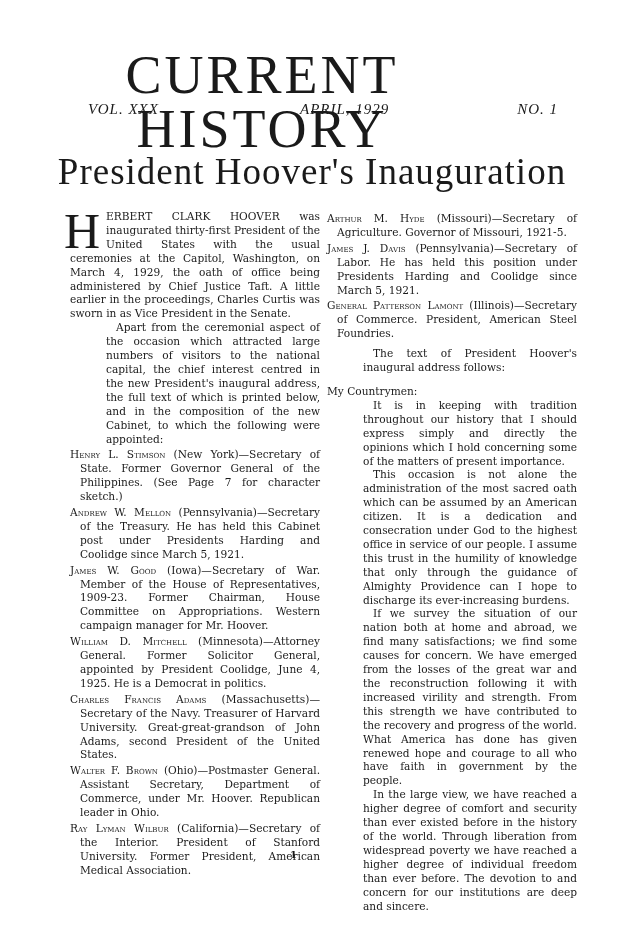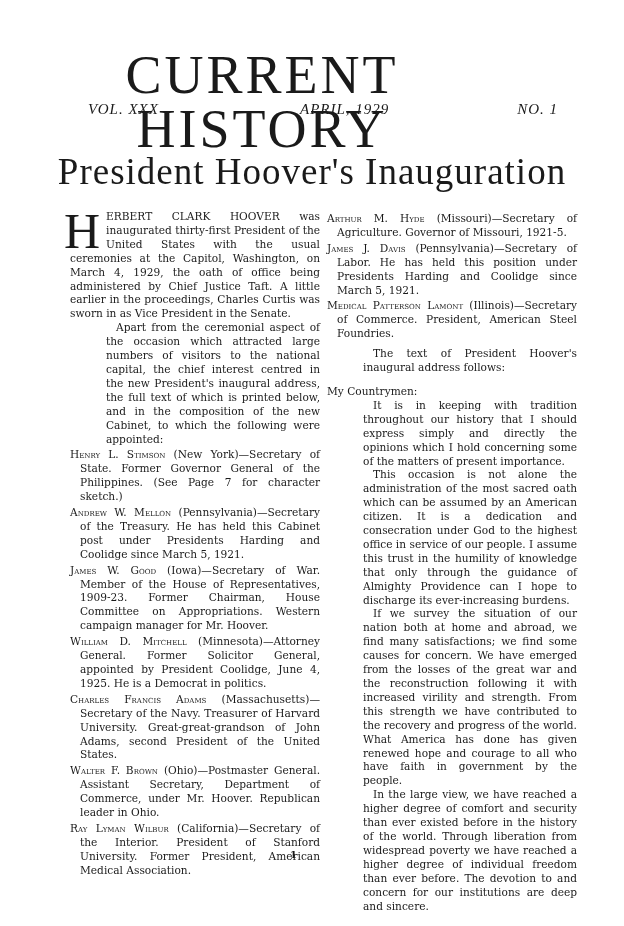--- a/index.html
+++ b/index.html
@@ -52,21 +52,21 @@
   <p class="entry"><span class="sc">James W. Good</span> <span>(Iowa)—Secretary of War. Member of the House of Representatives, 1909-23. Former Chairman, House Committee on Appropriations. Western campaign manager for Mr. Hoover.</span></p>
   <p class="entry"><span class="sc">William D. Mitchell</span> <span>(Minnesota)—Attorney General. Former Solicitor General, appointed by President Coolidge, June 4, 1925. He is a Democrat in politics.</span></p>
   <p class="entry"><span class="sc">Charles Francis Adams</span> <span>(Massachusetts)—Secretary of the Navy. Treasurer of Harvard University. Great-great-grandson of John Adams, second President of the United States.</span></p>
   <p class="entry"><span class="sc">Walter F. Brown</span> <span>(Ohio)—Postmaster General. Assistant Secretary, Department of Commerce, under Mr. Hoover. Republican leader in Ohio.</span></p>
   <p class="entry"><span class="sc">Ray Lyman Wilbur</span> <span>(California)—Secretary of the Interior. President of Stanford University. Former President, American Medical Association.</span></p>
 </div>
 
 <div class="col right">
   <p class="entry"><span class="sc">Arthur M. Hyde</span> <span>(Missouri)—Secretary of Agriculture. Governor of Missouri, 1921-5.</span></p>
   <p class="entry"><span class="sc">James J. Davis</span> <span>(Pennsylvania)—Secretary of Labor. He has held this position under Presidents Harding and Coolidge since March 5, 1921.</span></p>
-  <p class="entry"><span class="sc">Medical Patterson Lamont</span> <span>(Illinois)—Secretary of Commerce. President, American Steel Foundries.</span></p>
+  <p class="entry"><span class="sc">General Patterson Lamont</span> <span>(Illinois)—Secretary of Commerce. President, American Steel Foundries.</span></p>
 
   <p class="indent gap">The text of President Hoover's inaugural address follows:</p>
   <p class="salutation">My Countrymen:</p>
   <p class="indent">It is in keeping with tradition throughout our history that I should express simply and directly the opinions which I hold concerning some of the matters of present importance.</p>
   <p class="indent">This occasion is not alone the administration of the most sacred oath which can be assumed by an American citizen. It is a dedication and consecration under God to the highest office in service of our people. I assume this trust in the humility of knowledge that only through the guidance of Almighty Providence can I hope to discharge its ever-increasing burdens.</p>
   <p class="indent">If we survey the situation of our nation both at home and abroad, we find many satisfactions; we find some causes for concern. We have emerged from the losses of the great war and the reconstruction following it with increased virility and strength. From this strength we have contributed to the recovery and progress of the world. What America has done has given renewed hope and courage to all who have faith in government by the people.</p>
   <p class="indent">In the large view, we have reached a higher degree of comfort and security than ever existed before in the history of the world. Through liberation from widespread poverty we have reached a higher degree of individual freedom than ever before. The devotion to and concern for our institutions are deep and sincere.</p>
 </div>
 
 <div class="page-num">1</div>

